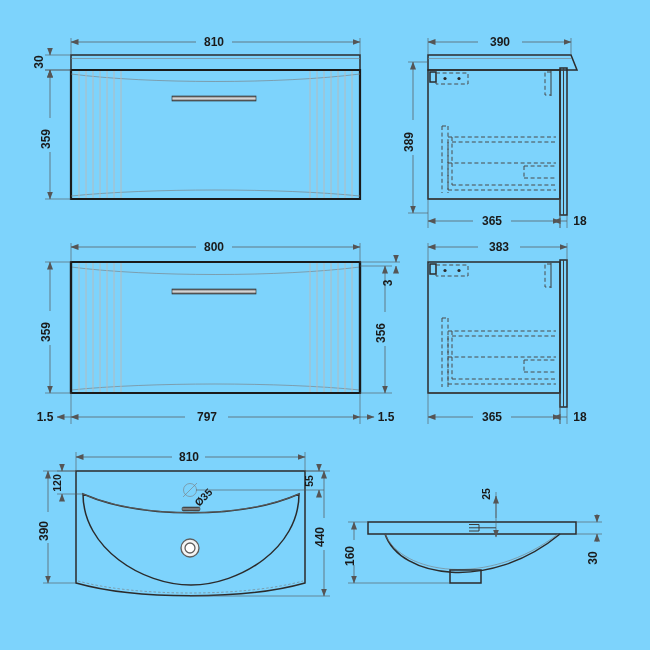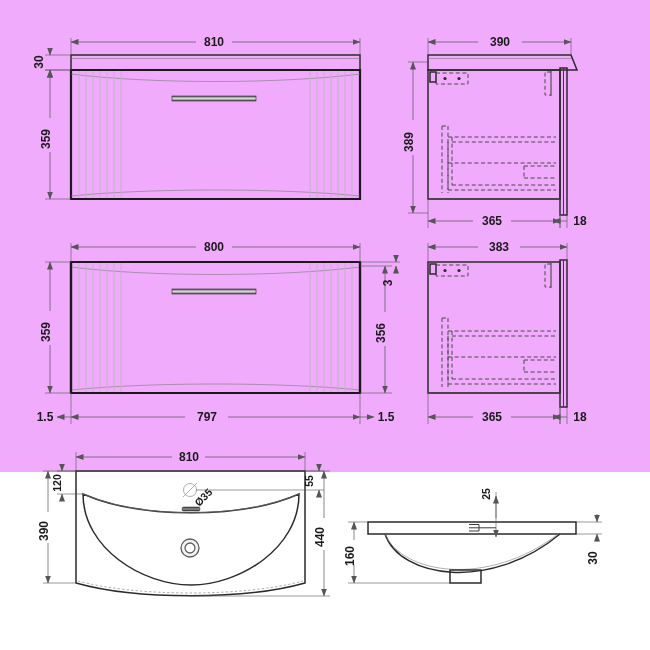--- a/index.html
+++ b/index.html
@@ -9,22 +9,22 @@
   }
   body {
     width: 650px;
     height: 650px;
     font-family: "Liberation Sans", sans-serif;
     overflow: hidden;
   }
   #sheet {
     position: relative;
     width: 650px;
-    height: 472px;
-    background: #f0abfc;
+    height: 650px;
+    background: #7dd3fc;
   }
   svg#drawing {
     position: absolute;
     left: 0;
     top: 0;
     width: 650px;
     height: 650px;
     display: block;
   }
   .dimtext {

